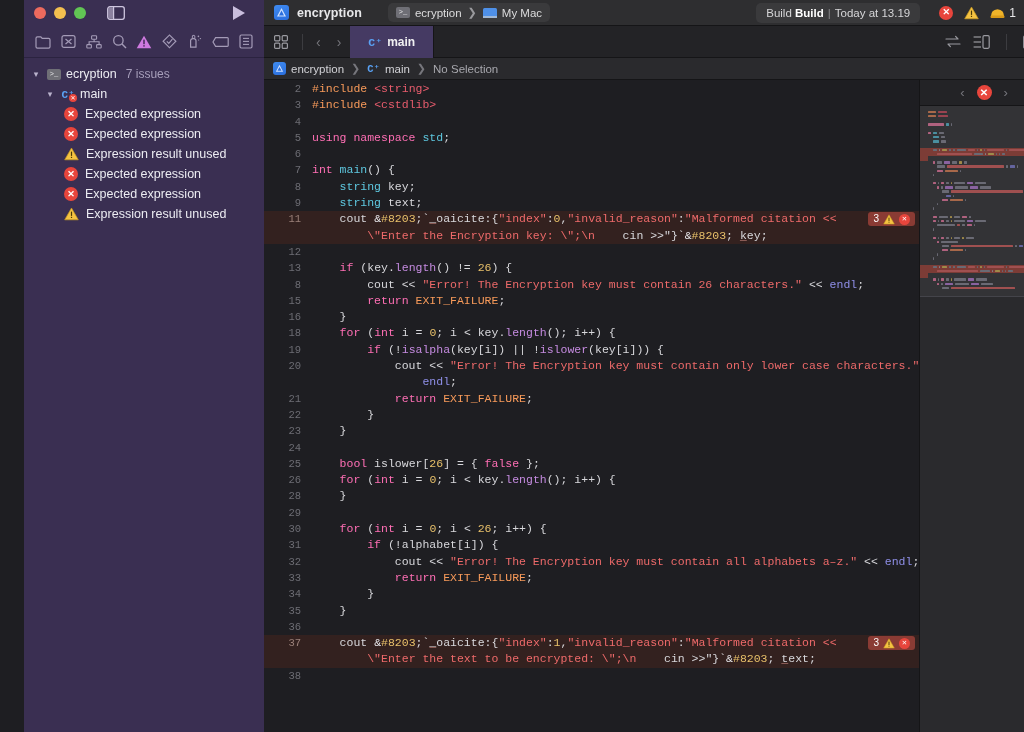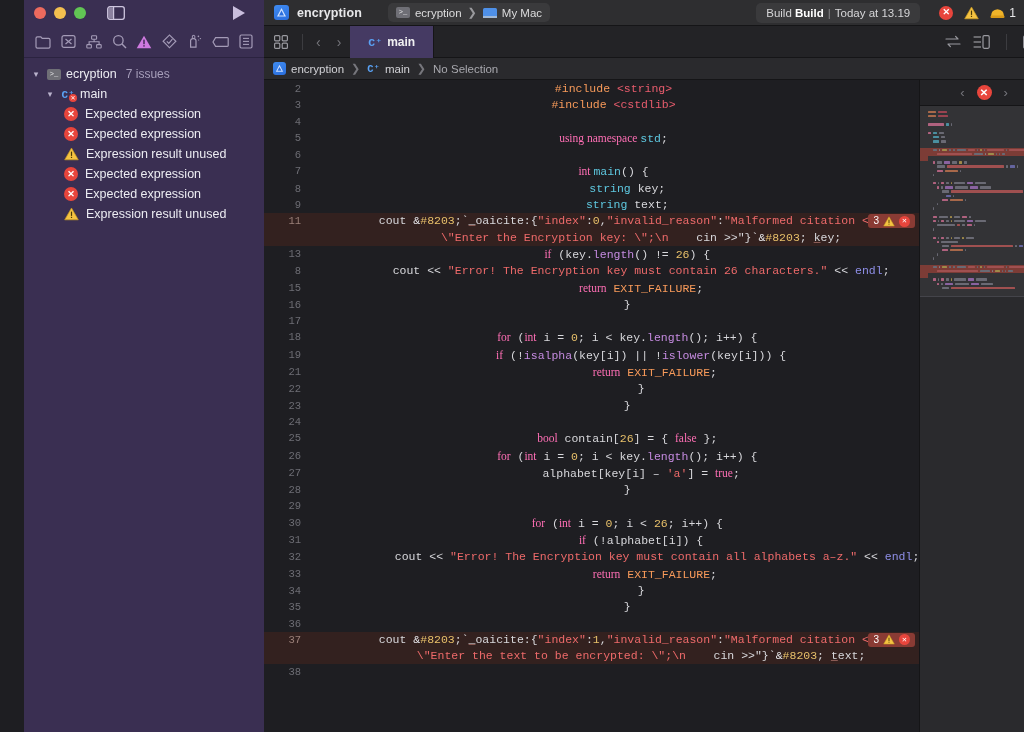--- a/index.html
+++ b/index.html
@@ -145,35 +145,35 @@
   .lines { font-family: "Liberation Mono", monospace; font-size: 11.5px; line-height: 16.3px; }
   .ln {
     display: flex; min-height: 16.3px; position: relative;
   }
   .ln.err { background: #33211f; }
   .gut {
     width: 48px; flex: 0 0 48px; text-align: right; padding-right: 11px;
     color: #6d6d74; font-size: 10.5px; user-select: none; line-height: 16.3px;
   }
   .ln.err .gut { color: #9b8079; }
-  .code { flex: 1; white-space: pre; color: #d8d8dc; padding-right: 4px; min-width: 0; text-align: center; }
+  .code { flex: 1; white-space: pre; color: #d8d8dc; padding-right: 4px; min-width: 0; }
   .inline-badge {
     position: absolute; right: 4px; top: 1px; height: 14px; background: #8a3b34;
     border-radius: 3px; display: flex; align-items: center; gap: 4px; padding: 0 5px;
   }
   .inline-badge .n { color: #fff; font-size: 10px; font-family: "Liberation Sans", sans-serif; }
   .bw { width: 12px; height: 11px; }
   .be {
     width: 11px; height: 11px; border-radius: 50%; background: #e8453c;
     display: flex; align-items: center; justify-content: center;
     color: #fff; font-size: 8px; font-weight: bold; line-height: 1;
   }
 
   
-  .k  { color: #ff6fb5; font-family: Liberation Serif, serif; }           
+  .k  { color: #ff6fb5; }           
   .ty { color: #5ec8e0; }           
   .pp { color: #f79a5a; }           
   .hd { color: #e85c6d; }           
   .st { color: #ee6a6a; }           
   .nu { color: #e8c06a; }           
   .fn { color: #c58be0; }           
   .id { color: #8f8fe8; }           
   .pl { color: #d8d8dc; }           
   .ow { color: #e8e8ec; }           
   .ul { text-decoration: underline; text-decoration-color: #8a5b55; }
@@ -496,74 +496,75 @@
                     <svg width="12" height="11" viewBox="0 0 15 14">
                       <polygon points="7.5,1 14.3,12.8 0.7,12.8" fill="#f5c342" stroke="#c79a21" stroke-width=".7" stroke-linejoin="round"></polygon>
                       <rect x="6.9" y="4.6" width="1.2" height="4.3" fill="#4a3a08"></rect>
                       <rect x="6.9" y="9.8" width="1.2" height="1.2" fill="#4a3a08"></rect>
                     </svg>
                   </span>
                   <span class="be">✕</span>
                 </div>
               </div>
               <div class="ln">
+                <div class="gut">12</div>
+                <div class="code"><span class="pl"></span></div>
+              </div>
+              <div class="ln">
                 <div class="gut">13</div>
                 <div class="code"><span class="pl">    </span><span class="k">if</span><span class="pl"> (key.</span><span class="fn">length</span><span class="pl">() != </span><span class="nu">26</span><span class="pl">) {</span></div>
               </div>
               <div class="ln">
                 <div class="gut">8</div>
                 <div class="code"><span class="pl">        cout &lt;&lt; </span><span class="st">"Error! The Encryption key must contain 26 characters."</span><span class="pl"> &lt;&lt; </span><span class="id">endl</span><span class="pl">;</span></div>
               </div>
               <div class="ln">
                 <div class="gut">15</div>
                 <div class="code"><span class="pl">        </span><span class="k">return</span><span class="pl"> </span><span class="pp">EXIT_FAILURE</span><span class="pl">;</span></div>
               </div>
               <div class="ln">
                 <div class="gut">16</div>
                 <div class="code"><span class="pl">    }</span></div>
               </div>
               <div class="ln">
-                <div class="gut">17</div>
-                <div class="code"><span class="pl"></span></div>
-              </div>
-              <div class="ln">
                 <div class="gut">18</div>
                 <div class="code"><span class="pl">    </span><span class="k">for</span><span class="pl"> (</span><span class="k">int</span><span class="pl"> i = </span><span class="nu">0</span><span class="pl">; i &lt; key.</span><span class="fn">length</span><span class="pl">(); i++) {</span></div>
               </div>
               <div class="ln">
                 <div class="gut">19</div>
                 <div class="code"><span class="pl">        </span><span class="k">if</span><span class="pl"> (!</span><span class="fn">isalpha</span><span class="pl">(key[i]) || !</span><span class="fn">islower</span><span class="pl">(key[i])) {</span></div>
               </div>
               <div class="ln">
+                <div class="gut">20</div>
+                <div class="code"><span class="pl">            cout &lt;&lt; </span><span class="st">"Error! The Encryption key must contain only lower case characters."</span>
+<span class="pl">                </span><span class="id">endl</span><span class="pl">;</span></div>
+              </div>
+              <div class="ln">
                 <div class="gut">21</div>
                 <div class="code"><span class="pl">            </span><span class="k">return</span><span class="pl"> </span><span class="pp">EXIT_FAILURE</span><span class="pl">;</span></div>
               </div>
               <div class="ln">
                 <div class="gut">22</div>
                 <div class="code"><span class="pl">        }</span></div>
               </div>
               <div class="ln">
                 <div class="gut">23</div>
                 <div class="code"><span class="pl">    }</span></div>
               </div>
               <div class="ln">
                 <div class="gut">24</div>
                 <div class="code"><span class="pl"></span></div>
               </div>
               <div class="ln">
                 <div class="gut">25</div>
-                <div class="code"><span class="pl">    </span><span class="k">bool</span><span class="pl"> contain[</span><span class="nu">26</span><span class="pl">] = { </span><span class="k">false</span><span class="pl"> };</span></div>
+                <div class="code"><span class="pl">    </span><span class="k">bool</span><span class="pl"> islower[</span><span class="nu">26</span><span class="pl">] = { </span><span class="k">false</span><span class="pl"> };</span></div>
               </div>
               <div class="ln">
                 <div class="gut">26</div>
                 <div class="code"><span class="pl">    </span><span class="k">for</span><span class="pl"> (</span><span class="k">int</span><span class="pl"> i = </span><span class="nu">0</span><span class="pl">; i &lt; key.</span><span class="fn">length</span><span class="pl">(); i++) {</span></div>
-              </div>
-              <div class="ln">
-                <div class="gut">27</div>
-                <div class="code"><span class="pl">        alphabet[key[i] – </span><span class="st">'a'</span><span class="pl">] = </span><span class="k">true</span><span class="pl">;</span></div>
               </div>
               <div class="ln">
                 <div class="gut">28</div>
                 <div class="code"><span class="pl">    }</span></div>
               </div>
               <div class="ln">
                 <div class="gut">29</div>
                 <div class="code"><span class="pl"></span></div>
               </div>
               <div class="ln">

